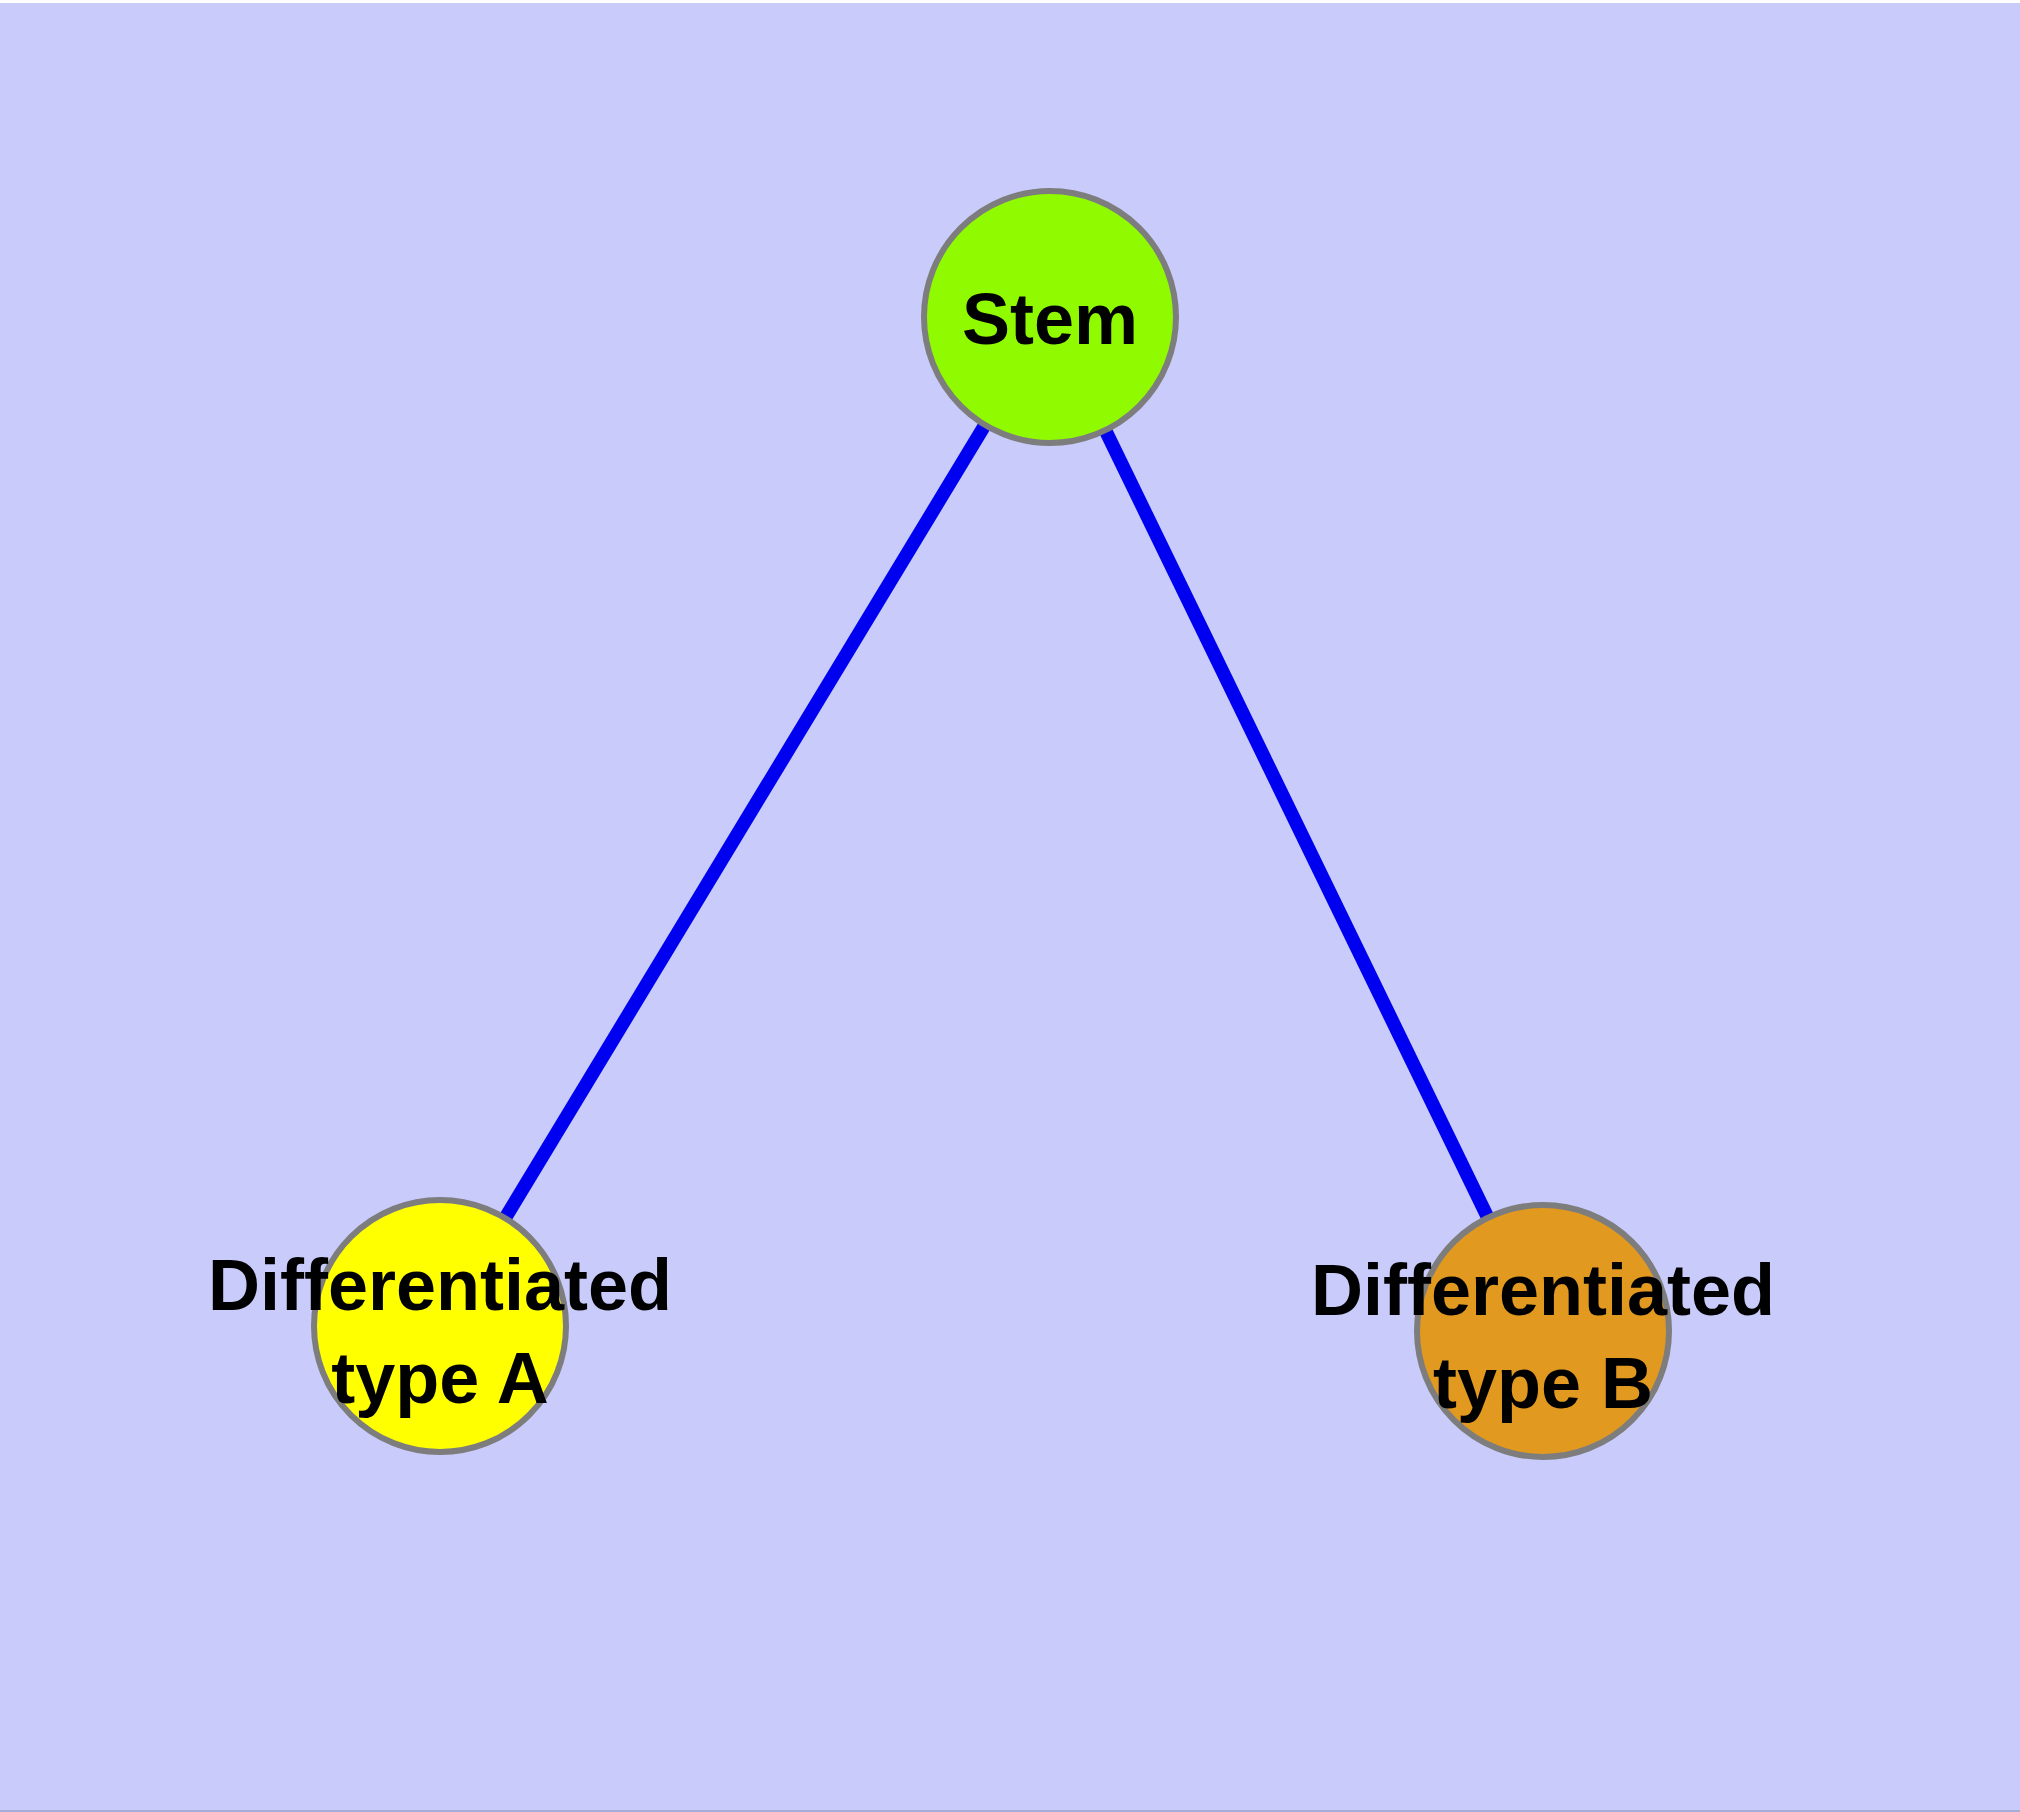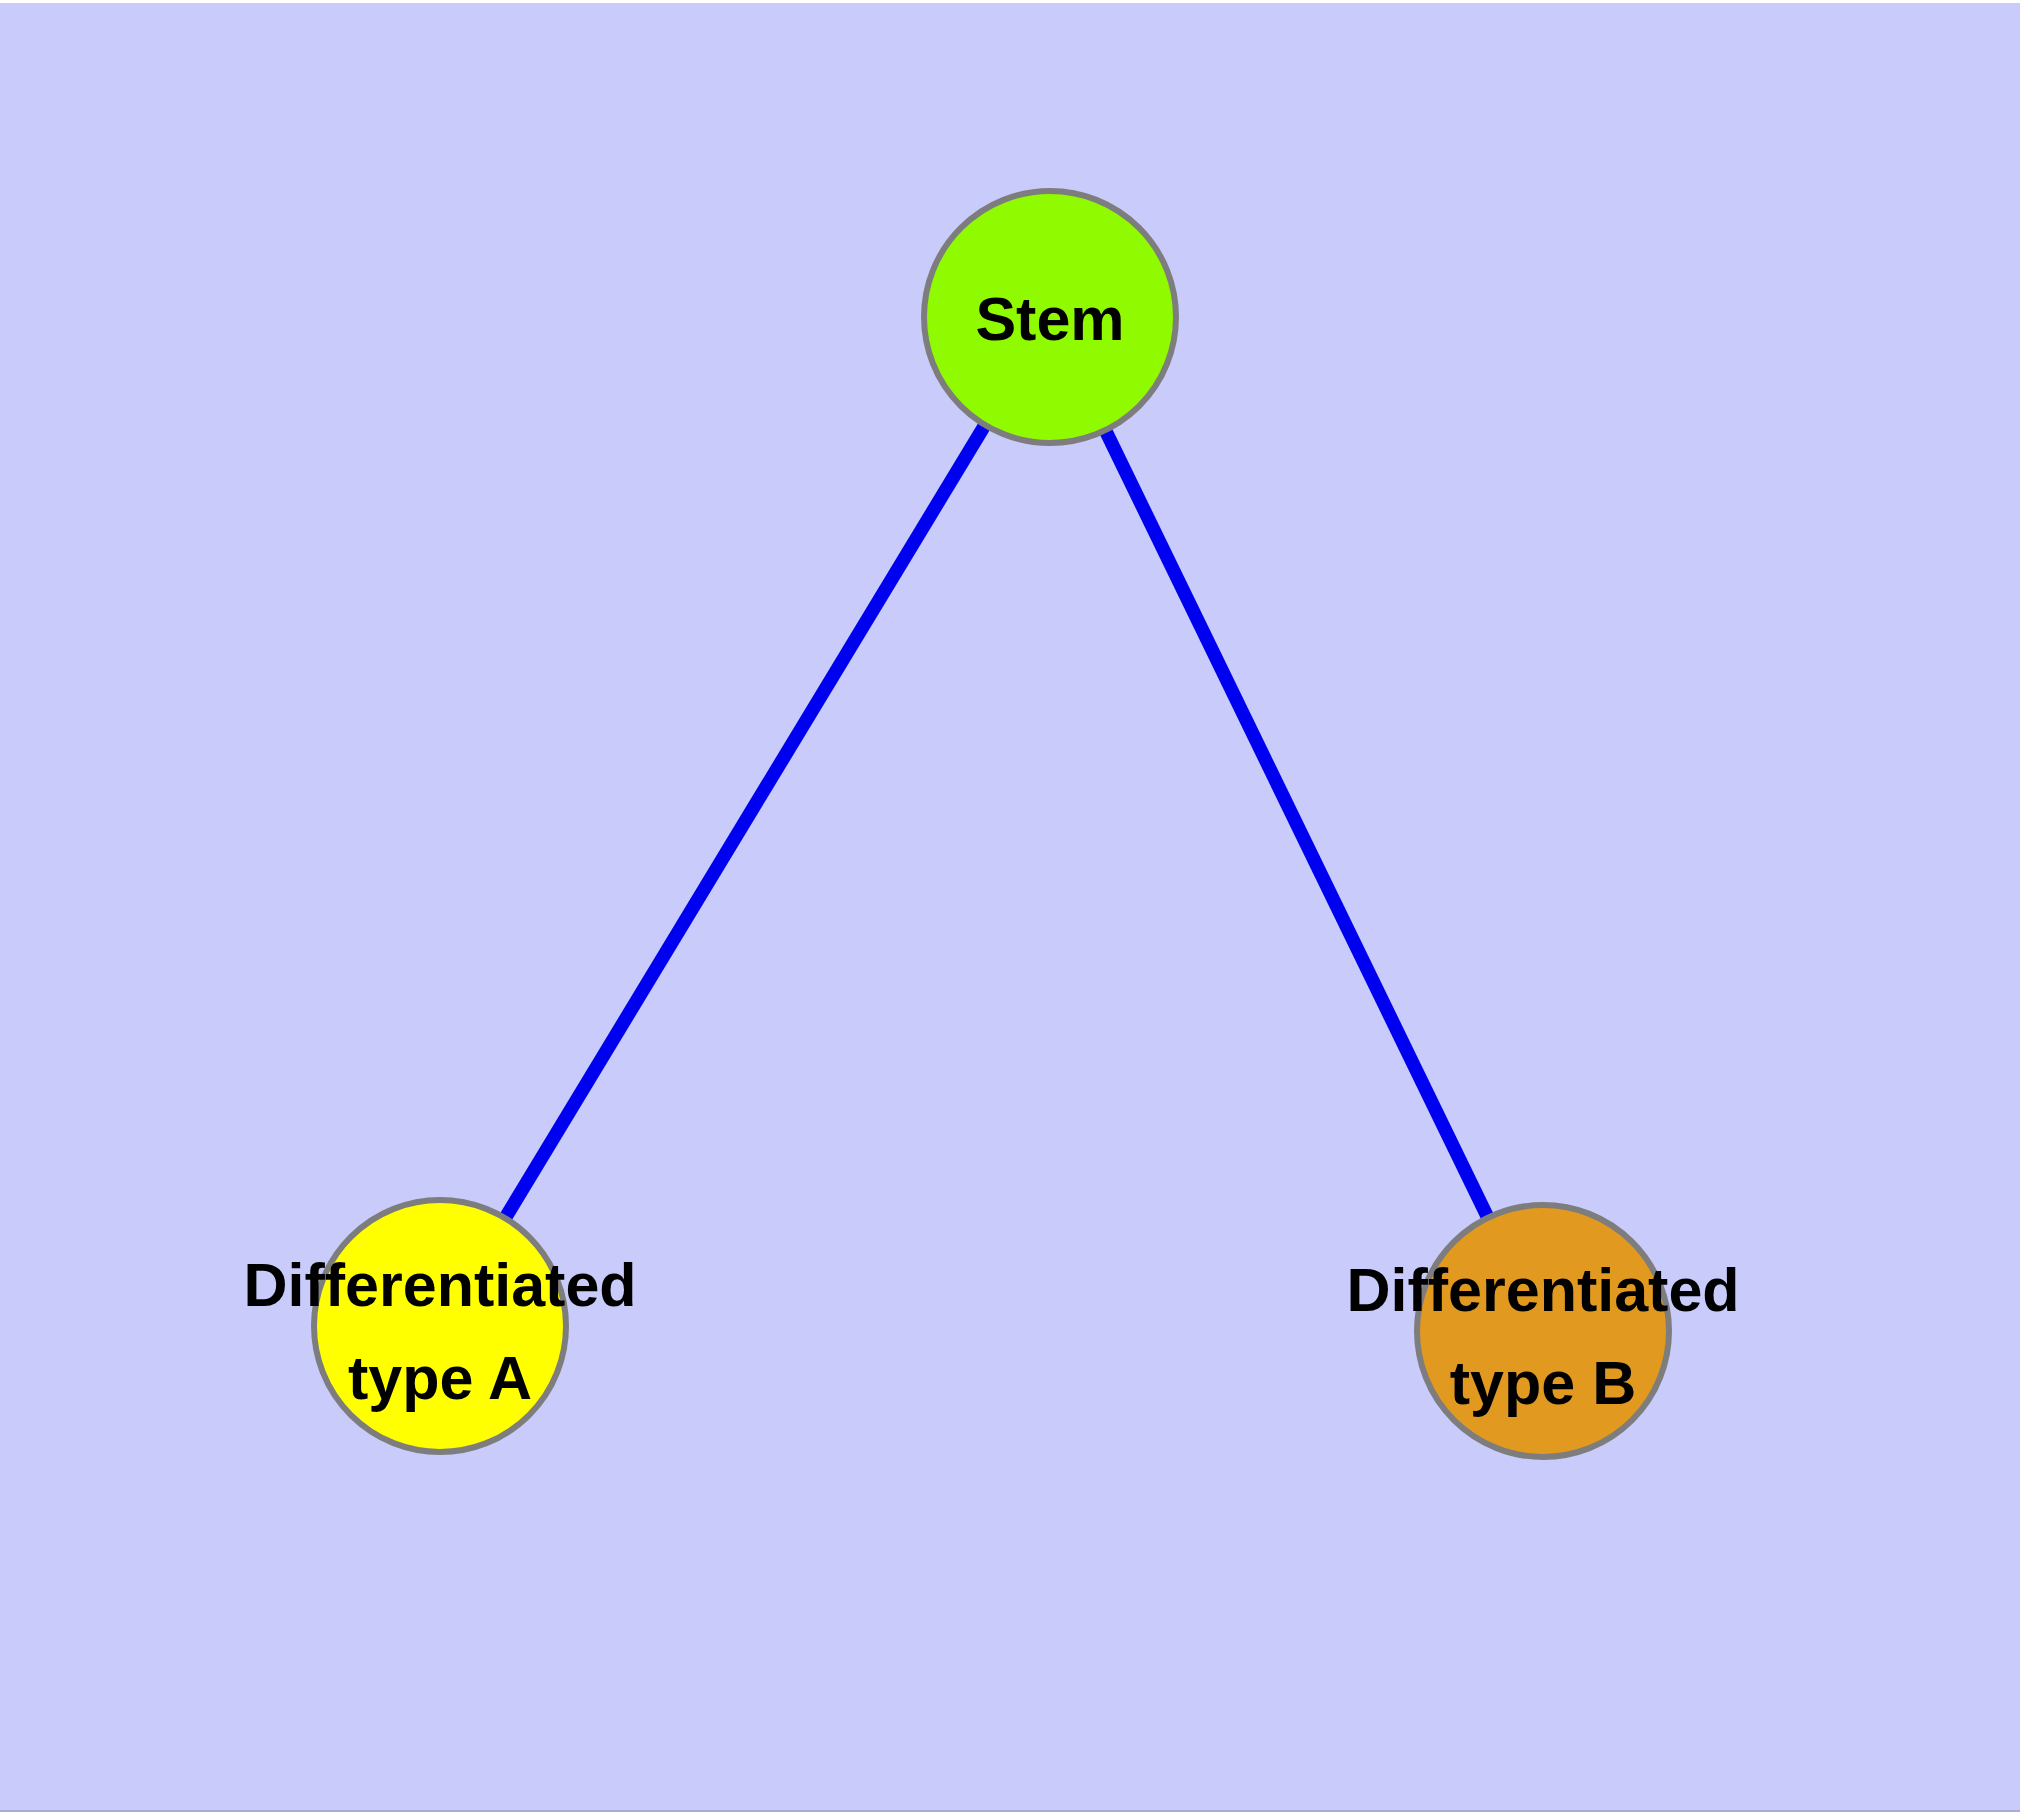--- a/index.html
+++ b/index.html
@@ -47,21 +47,21 @@
     border-style: solid;
     border-width: 6.8px;
     box-sizing: border-box;
   }
   .node-label {
     position: absolute;
     left: 0; top: 0;
     white-space: pre-line;
     text-align: center;
     font-weight: bold;
-    font-size: 61px;
+    font-size: 72px;
     line-height: 93px;
     color: #000000;
     z-index: 3;
   }
 </style>
 </head>
 <body>
 
 <div class="screen" style="background: rgb(201, 204, 250); width: 2021px; height: 1812px;">
 

